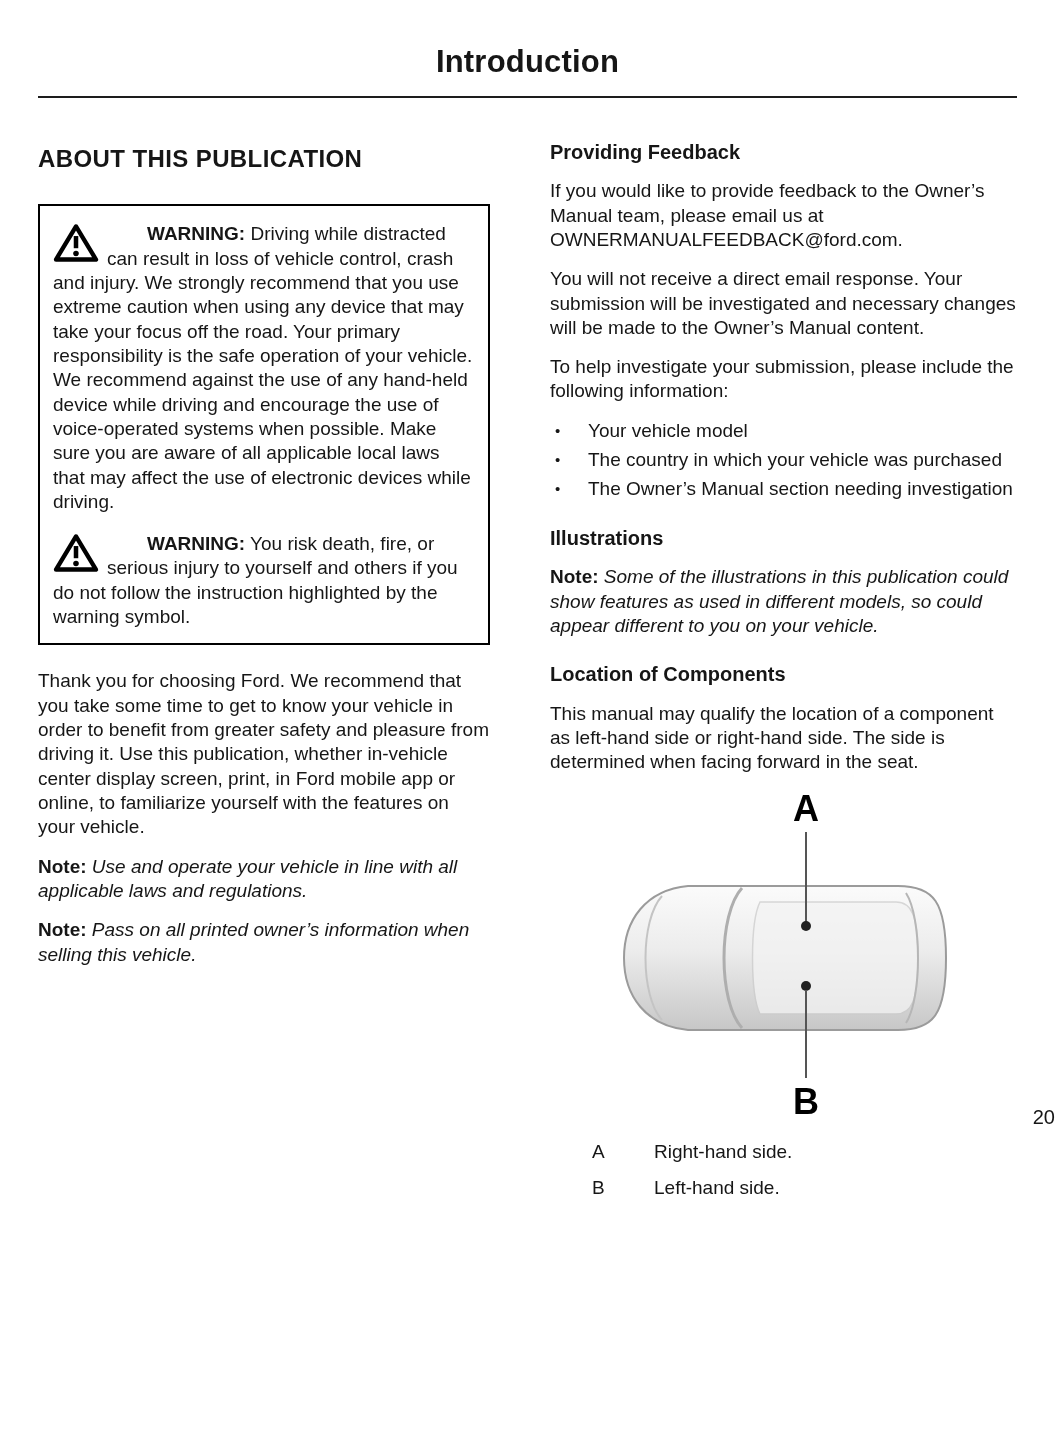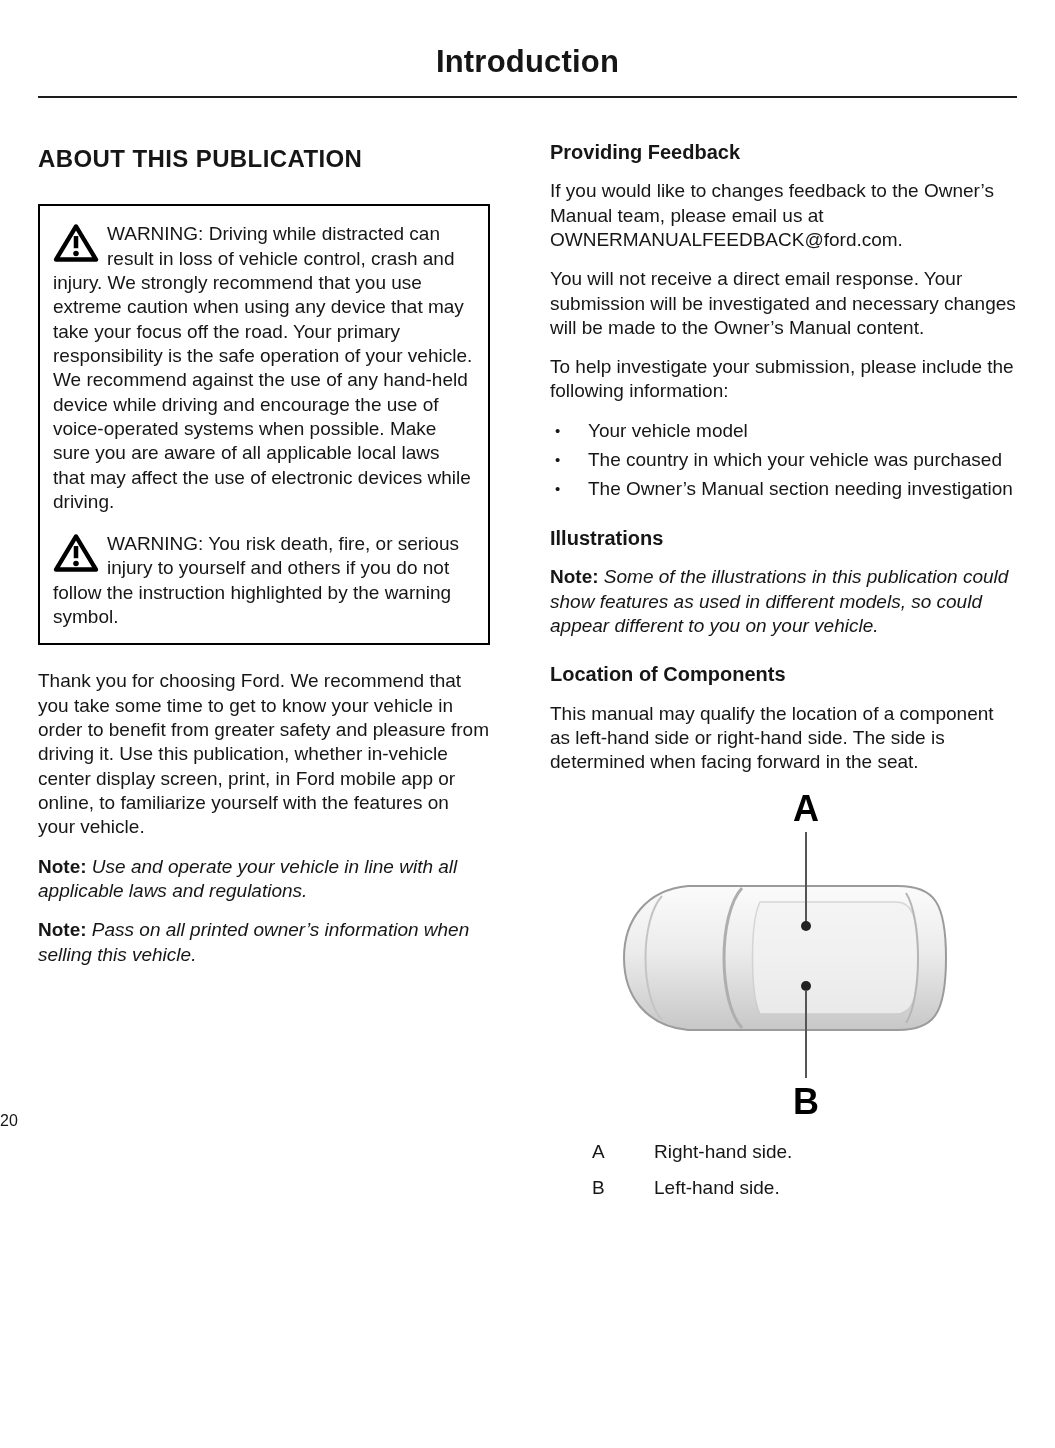--- a/index.html
+++ b/index.html
@@ -28,42 +28,43 @@
 
   h2.allcaps { font-size:24px; font-weight:700; letter-spacing:.4px; margin:4px 0 30px 0; }
   h3 { font-size:20px; font-weight:700; margin:24px 0 14px 0; }
   h3.first { margin-top:0; }
   p { margin:0 0 15px 0; }
 
   .warning-box { border:2.5px solid #000; padding:16px 13px 10px 13px; margin-bottom:24px; }
   .warning-para { margin-bottom:18px; }
   .warning-para.last { margin-bottom:4px; }
   .warn-icon { float:left; width:46px; height:40px; margin:1px 8px 2px 0; }
-  .warn-label { font-weight:400; }
+  .warn-label { font-weight:700;margin-left:40px; }
 
   .note { font-style:italic; }
   .note .label { font-style:normal; font-weight:700; }
 
   .bullet { display:flex; margin-bottom:5px; }
   .bullet .dot { flex:0 0 38px; padding-left:5px; font-size:15px; line-height:24px; }
   .bullet .btext { flex:1; }
 
   .diagram { text-align:center; margin:14px 0 4px 0; }
   .diagram svg { display:block; margin:0 auto; }
 
   .legend { margin:20px 0 0 42px; }
   .legend-row { display:flex; margin-bottom:12px; }
   .legend-key { flex:0 0 62px; }
 
   .page-num {
     position:absolute;
     left:0; right:0;
     bottom:40px;
-    text-align:left;
-    font-size:16px;
+    text-align:right;
+    font-size:20px;
+    padding-left:12px;
   }
 </style>
 </head>
 <body>
 
 <div class="page">
 
   <div class="title">Introduction</div>
   <hr class="rule">
 
@@ -99,21 +100,21 @@
       <p class="note">
         <b class="label">Note:</b> <span>Pass on all printed owner’s information when selling this vehicle.</span>
       </p>
 
 
     </div>
 
     <div class="col-right">
 
       <h3 class="first">Providing Feedback</h3>
-      <p>If you would like to changes feedback to the Owner’s Manual team, please email us at OWNERMANUALFEEDBACK@ford.com.</p>
+      <p>If you would like to provide feedback to the Owner’s Manual team, please email us at OWNERMANUALFEEDBACK@ford.com.</p>
       <p>You will not receive a direct email response. Your submission will be investigated and necessary changes will be made to the Owner’s Manual content.</p>
       <p>To help investigate your submission, please include the following information:</p>
 
       <div class="bullet">
         <span class="dot">•</span>
         <span class="btext">Your vehicle model</span>
       </div>
       <div class="bullet">
         <span class="dot">•</span>
         <span class="btext">The country in which your vehicle was purchased</span>

